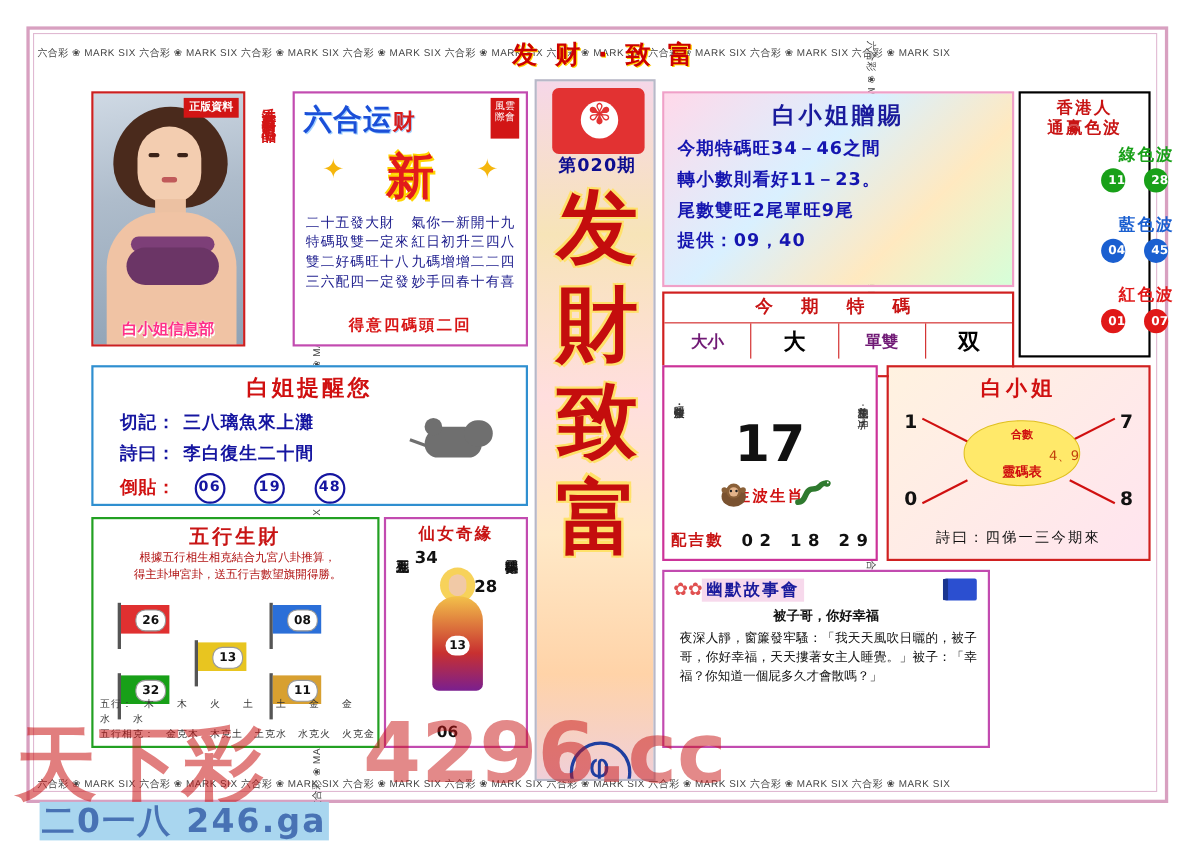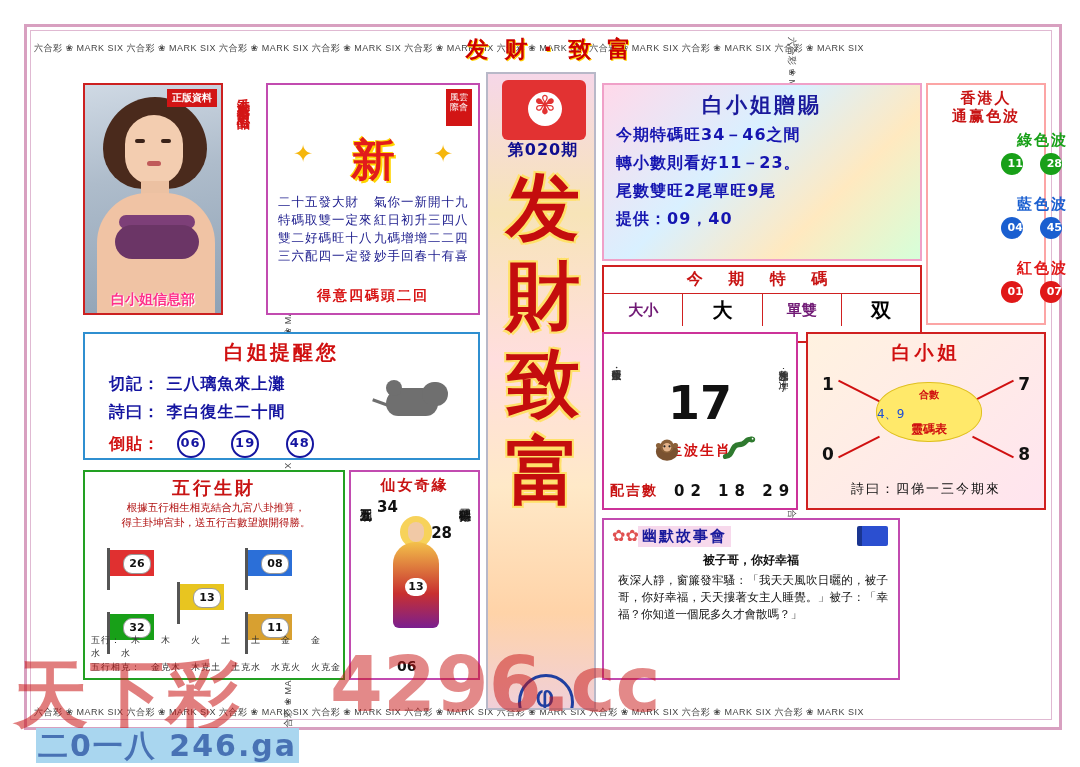--- a/index.html
+++ b/index.html
@@ -72,21 +72,21 @@
 
   
   #tema{left:602px;top:265px;width:320px;height:78px;border:2px solid #d02020;background:#fff;}
   #tema .tm-title{position:absolute;left:0;top:2px;width:100%;text-align:center;font-size:16px;font-weight:bold;color:#c81414;letter-spacing:10px;}
   #tema .tm-row{position:absolute;left:0;top:26px;width:100%;height:32px;display:flex;border-top:1px solid #d02020;}
   #tema .cell{flex:1;display:flex;align-items:center;justify-content:center;font-size:15px;font-weight:bold;color:#701a75;border-right:1px solid #d02020;}
   #tema .cell:last-child{border-right:0;}
   #tema .cell.val{font-size:20px;color:#000;}
 
   
-  #wave{left:926px;top:83px;width:120px;height:242px;border:2px solid #fca5a5;background:#fff;}
+  #wave{left:926px;top:83px;width:120px;height:242px;border:2px solid #000000;background:#fff;}
   #wave .w-title{position:absolute;left:0;top:4px;width:100%;text-align:center;font-size:15px;font-weight:bold;color:#c81414;line-height:18px;letter-spacing:2px;}
   #wave .grp{position:absolute;left:0;width:100%;text-align:right;margin-left:24px;}
   .wlab{font-size:15px;font-weight:bold;letter-spacing:2px;}
   .wball{display:inline-block;width:22px;height:22px;line-height:22px;border-radius:50%;color:#fff;font-size:11px;font-weight:bold;margin:3px 6px 0;}
   .green{background:#18a018;} .blue{background:#1a5fd0;} .red{background:#e01818;}
   .lgreen{color:#18a018;} .lblue{color:#1a5fd0;} .lred{color:#e01818;}
 
   
   #remind{left:83px;top:332px;width:397px;height:128px;border:2px solid #2f8fd0;background:#fff;}
   #remind .r-title{position:absolute;left:0;top:5px;width:100%;text-align:center;font-size:20px;font-weight:bold;color:#d01010;letter-spacing:3px;}
@@ -134,21 +134,21 @@
   #num17 .animal{position:absolute;top:100px;width:34px;height:28px;}
   #num17 .a1{left:46px;} #num17 .a2{right:40px;}
   #num17 .jishu{position:absolute;left:6px;bottom:8px;font-size:14px;font-weight:bold;color:#c81414;letter-spacing:2px;}
   #num17 .jnums{position:absolute;left:70px;bottom:8px;font-size:15px;font-weight:bold;color:#111;letter-spacing:6px;}
 
   
   #hesu{left:806px;top:332px;width:240px;height:178px;border:2px solid #d02020;background:linear-gradient(135deg,#fff2e0,#ffe4ef);overflow:hidden;}
   #hesu .hs-title{position:absolute;left:0;top:6px;width:100%;text-align:center;font-size:19px;font-weight:bold;color:#d01010;letter-spacing:4px;}
   #hesu .oval{position:absolute;left:68px;top:48px;width:104px;height:58px;background:#ffe96a;border-radius:52px/29px;border:1px solid #e0c020;}
   #hesu .oval .t1{position:absolute;left:0;top:5px;width:100%;text-align:center;font-size:10px;font-weight:bold;color:#d01010;}
-  #hesu .oval .t2{position:absolute;left:0;top:23px;width:100%;text-align:left;font-size:12px;color:#1d4ed8;}
+  #hesu .oval .t2{position:absolute;left:0;top:23px;width:100%;text-align:right;font-size:12px;color:#c2410c;}
   #hesu .oval .t3{position:absolute;left:0;top:38px;width:100%;text-align:center;font-size:12px;color:#d01010;font-weight:bold;}
   #hesu .corner{position:absolute;font-size:17px;font-weight:bold;color:#111;}
   #hesu .c1{left:14px;top:40px;} #hesu .c7{right:14px;top:40px;}
   #hesu .c0{left:14px;bottom:44px;} #hesu .c8{right:14px;bottom:44px;}
   #hesu .arrow{position:absolute;width:46px;height:2px;background:#d01010;}
   #hesu .ar1{left:28px;top:56px;transform:rotate(27deg);}
   #hesu .ar2{right:28px;top:56px;transform:rotate(-27deg);}
   #hesu .ar3{left:28px;bottom:60px;transform:rotate(-27deg);}
   #hesu .ar4{right:28px;bottom:60px;transform:rotate(27deg);}
   #hesu .poem{position:absolute;left:0;bottom:10px;width:100%;text-align:center;font-size:13px;color:#111;letter-spacing:2px;}
@@ -194,20 +194,21 @@
     <div class="bikini"></div>
     <div class="photo-badge">正版資料</div>
     <div class="photo-caption">白小姐信息部</div>
   </div>
 
   <div class="box" id="vstrip">
     <span class="t">香港六合彩信息中心出品</span>
   </div>
 
   <div class="box" id="luckbox">
+    <div class="lb-title"><span>六合运</span><em>财</em></div>
     <div class="seal">風雲際會</div>
     <div class="star l">✦</div>
     <div class="star r">✦</div>
     <div class="big-new">新</div>
     <div class="verse">
       <span class="col" style="white-space:pre-line">二十五發大財
 特碼取雙一定來
 雙二好碼旺十八
 三六配四一定發</span><span class="col" style="white-space:pre-line">氣你一新開十九
 紅日初升三四八

